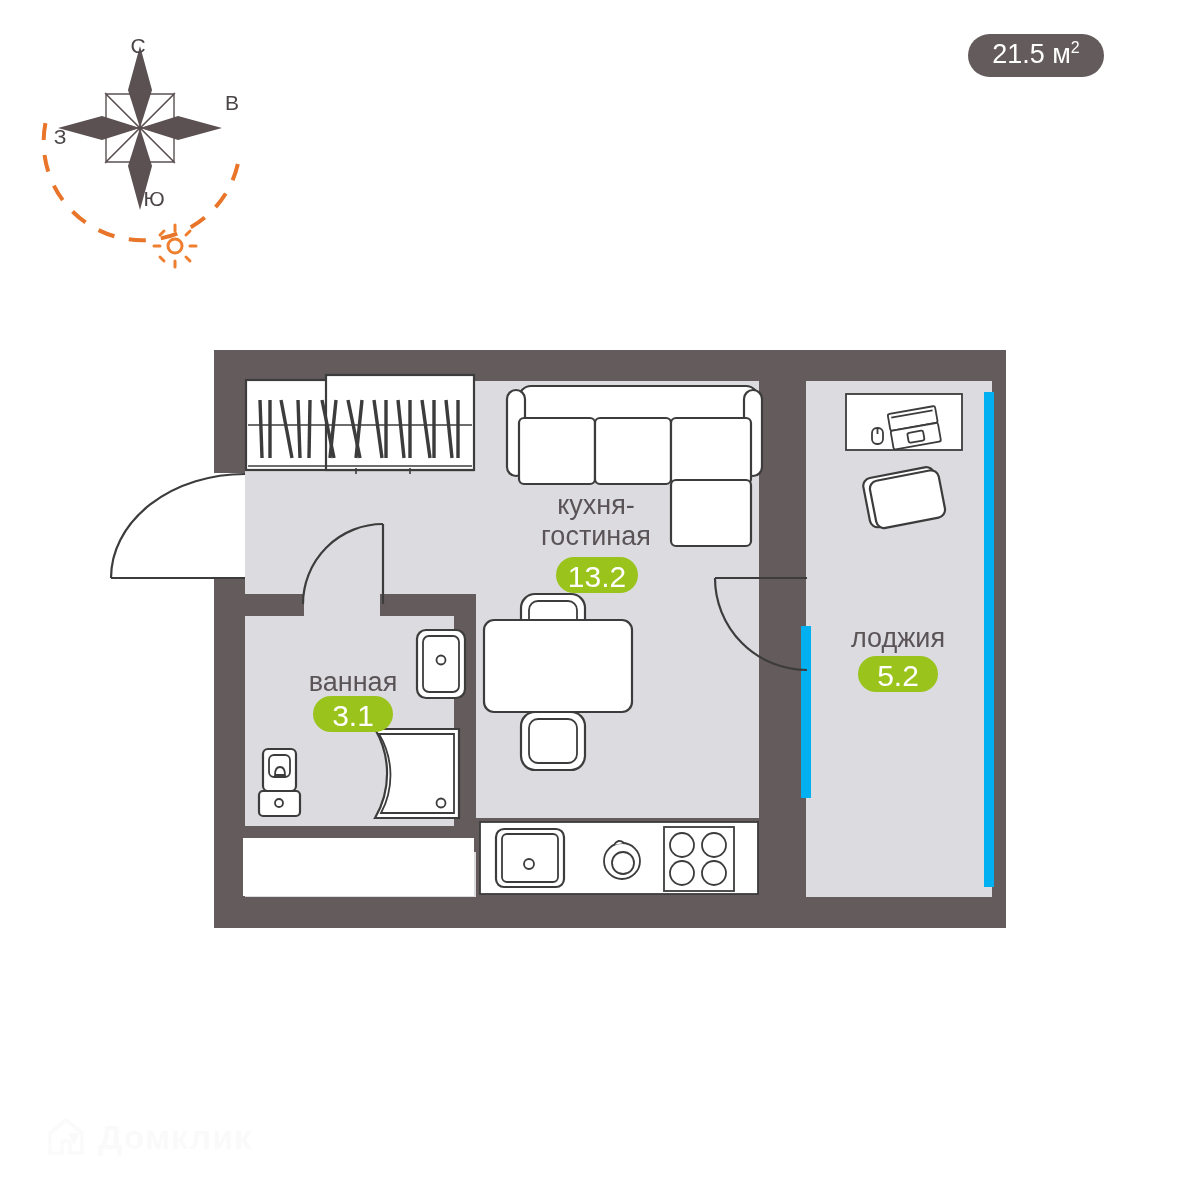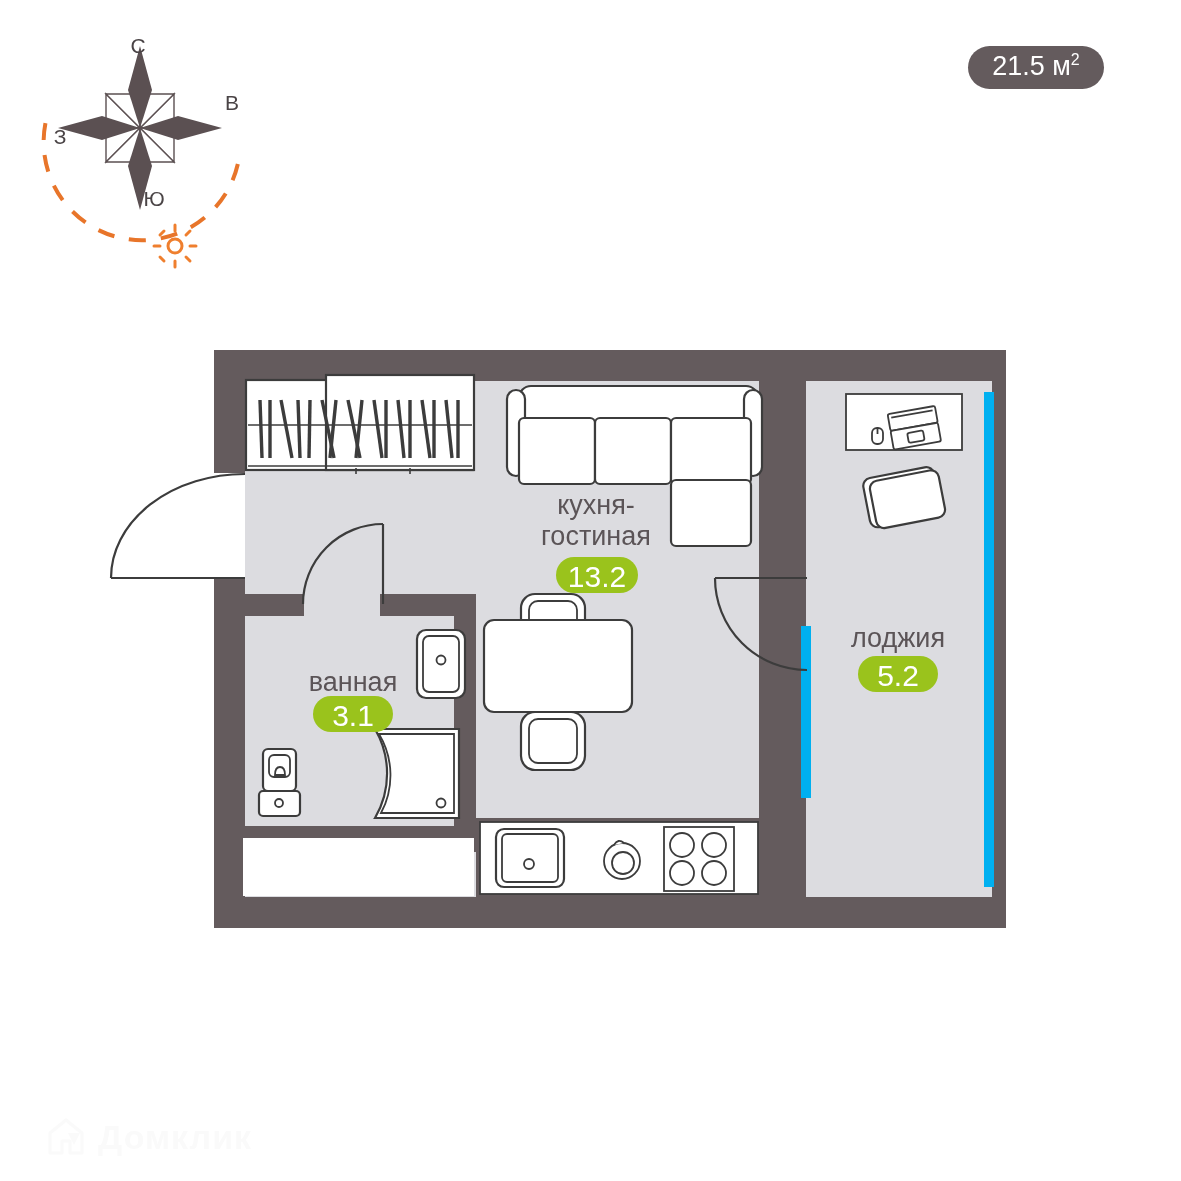--- a/index.html
+++ b/index.html
@@ -61,21 +61,21 @@
   }
   .title-txt {
     font-family: "Liberation Sans", sans-serif;
     font-size: 58px;
     color: #5b5457;
     line-height: 1.0;
     letter-spacing: 0px;
   }
   .area-pill {
     display: inline-block;
-    margin-top: 22px;
+    margin-top: 10px;
     background: #645b5d;
     color: #ffffff;
     border-radius: 22px;
     padding: 5px 24px 7px 24px;
     font-family: "Liberation Sans", sans-serif;
     font-size: 27px;
     line-height: 1.15;
   }
   .area-pill sup { font-size: 16px; vertical-align: super; }
   

